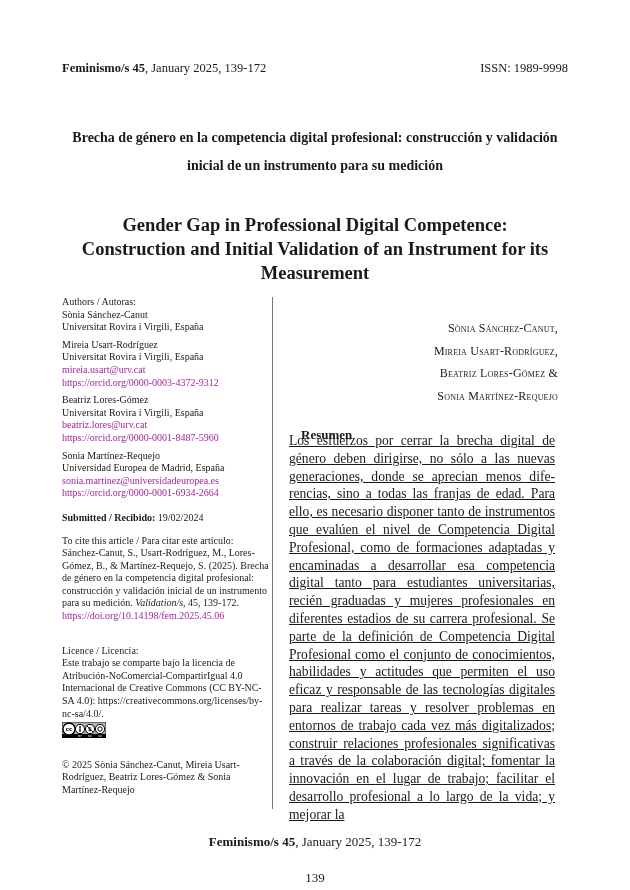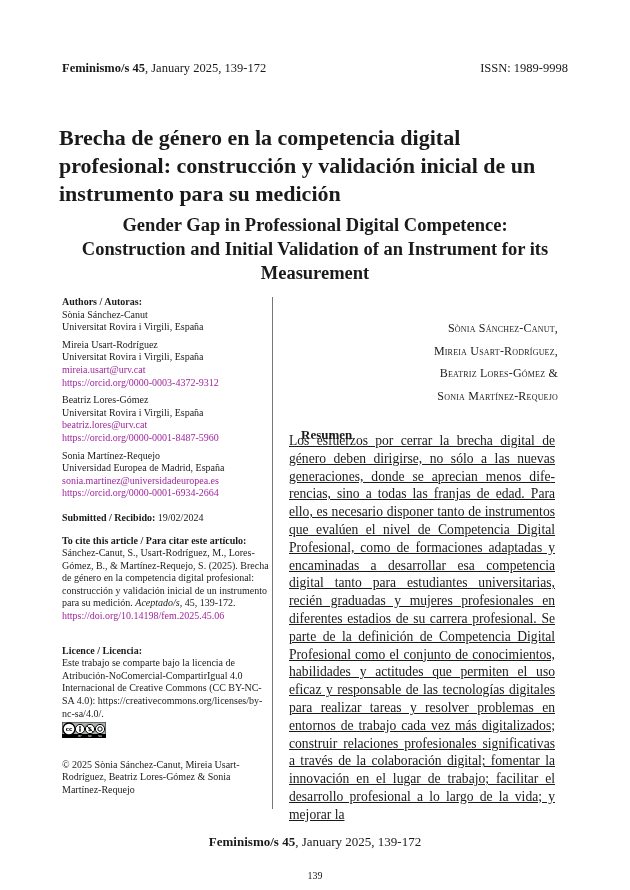--- a/index.html
+++ b/index.html
@@ -3,37 +3,37 @@
 <meta charset="utf-8">
 <style>
   html, body { margin: 0; padding: 0; background: #ffffff; }
   body { width: 630px; height: 890px; position: relative; overflow: hidden;
          font-family: "Liberation Serif", "DejaVu Serif", serif; color: #1a1a1a; }
   .abs { position: absolute; }
   .hdr { top: 61px; font-size: 12.5px; }
   .hdr-left { left: 62px; }
   .hdr-right { right: 62px; }
   b { font-weight: bold; }
-  .title-es { left: 59px; width: 490px; top: 124px; text-align: left;
-              font-size: 22px; font-weight: bold; line-height: 28px; }
+  .title-es { left: 70px; width: 490px; top: 124px; text-align: center;
+              font-size: 14px; font-weight: bold; line-height: 28px; }
   .title-en { left: 70px; width: 490px; top: 213px; text-align: center;
               font-size: 18.5px; font-weight: bold; line-height: 24px; }
   .sidebar { left: 62px; top: 296px; width: 208px; font-size: 10px; line-height: 12.6px; }
   .sidebar .blk { margin-bottom: 5px; }
-  .sidebar .lbl { font-weight: bold; }
+  .sidebar .lbl { font-weight: normal; }
   .link { color: #a0269e; }
   .divider { left: 272px; top: 297px; width: 1px; height: 512px; background: #777; }
   .authors { right: 72px; top: 317px; text-align: right; font-size: 12px; line-height: 22.5px;
              font-variant: small-caps; letter-spacing: 0.2px; }
   .resumen-h { left: 301px; top: 427px; font-size: 13px; font-weight: bold; }
   .abstract { left: 289px; top: 432px; width: 266px; font-size: 13.6px; line-height: 17.8px;
               text-align: justify; hyphens: manual; text-decoration: underline; }
   .cc { display: inline-block; margin-top: 2px; margin-bottom: 12px; }
   .footer { left: 0; width: 630px; top: 834px; text-align: center; font-size: 13px; }
-  .pageno { left: 0; width: 630px; top: 870px; text-align: center; font-size: 10px; }
+  .pageno { left: 0; width: 630px; top: 870px; text-align: center; font-size: 13px; }
   i { font-style: italic; }
 </style>
 </head>
 <body>
 
 <div class="abs hdr hdr-left"><b>Feminismo/s 45</b><span>, January 2025, 139-172</span></div>
 <div class="abs hdr hdr-right">ISSN: 1989-9998</div>
 
 <div class="abs title-es">Brecha de género en la competencia digital profesional: construcción y validación inicial de un instrumento para su medición</div>
 <div class="abs title-en">Gender Gap in Professional Digital Competence: Construction and Initial Validation of an Instrument for its Measurement</div>
@@ -62,21 +62,21 @@
     <div class="link">sonia.martinez@universidadeuropea.es</div>
     <div class="link">https://orcid.org/0000-0001-6934-2664</div>
   </div>
 
   <div class="blk" style="margin-bottom:10px">
     <div><b>Submitted / Recibido:</b> <span>19/02/2024</span></div>
   </div>
 
   <div class="blk" style="margin-bottom:22px">
     <div class="lbl">To cite this article / Para citar este artículo:</div>
-    <div><span>Sánchez-Canut, S., Usart-Rodríguez, M., Lores-Gómez, B., &amp; Martínez-Requejo, S. (2025). Brecha de género en la competencia digital profesional: construcción y validación inicial de un instrumento para su medición. </span><i>Aceptado/s</i><span>, 45, 139-172. </span><span class="link">https://doi.org/10.14198/fem.2025.45.06</span></div>
+    <div><span>Sánchez-Canut, S., Usart-Rodríguez, M., Lores-Gómez, B., &amp; Martínez-Requejo, S. (2025). Brecha de género en la competencia digital profesional: construcción y validación inicial de un instrumento para su medición. </span><i>Validation/s</i><span>, 45, 139-172. </span><span class="link">https://doi.org/10.14198/fem.2025.45.06</span></div>
   </div>
 
   <div class="blk">
     <div class="lbl">Licence / Licencia:</div>
     <div>Este trabajo se comparte bajo la licencia de Atribución-NoComercial-CompartirIgual 4.0 Internacional de Creative Commons (CC BY-NC-SA 4.0): https://creativecommons.org/licenses/by-nc-sa/4.0/.</div>
     <svg class="cc" width="44" height="16" viewBox="0 0 44 16">
       <rect x="0" y="0" width="44" height="16" rx="1" fill="#aab2ab" stroke="#000" stroke-width="0.8"></rect>
       <rect x="0" y="12" width="44" height="4" fill="#000"></rect>
       <circle cx="7" cy="7" r="6" fill="#fff" stroke="#000" stroke-width="1.3"></circle>
       <text x="7" y="9" font-size="5.5" text-anchor="middle" font-family="DejaVu Sans, sans-serif" font-weight="bold">cc</text>

